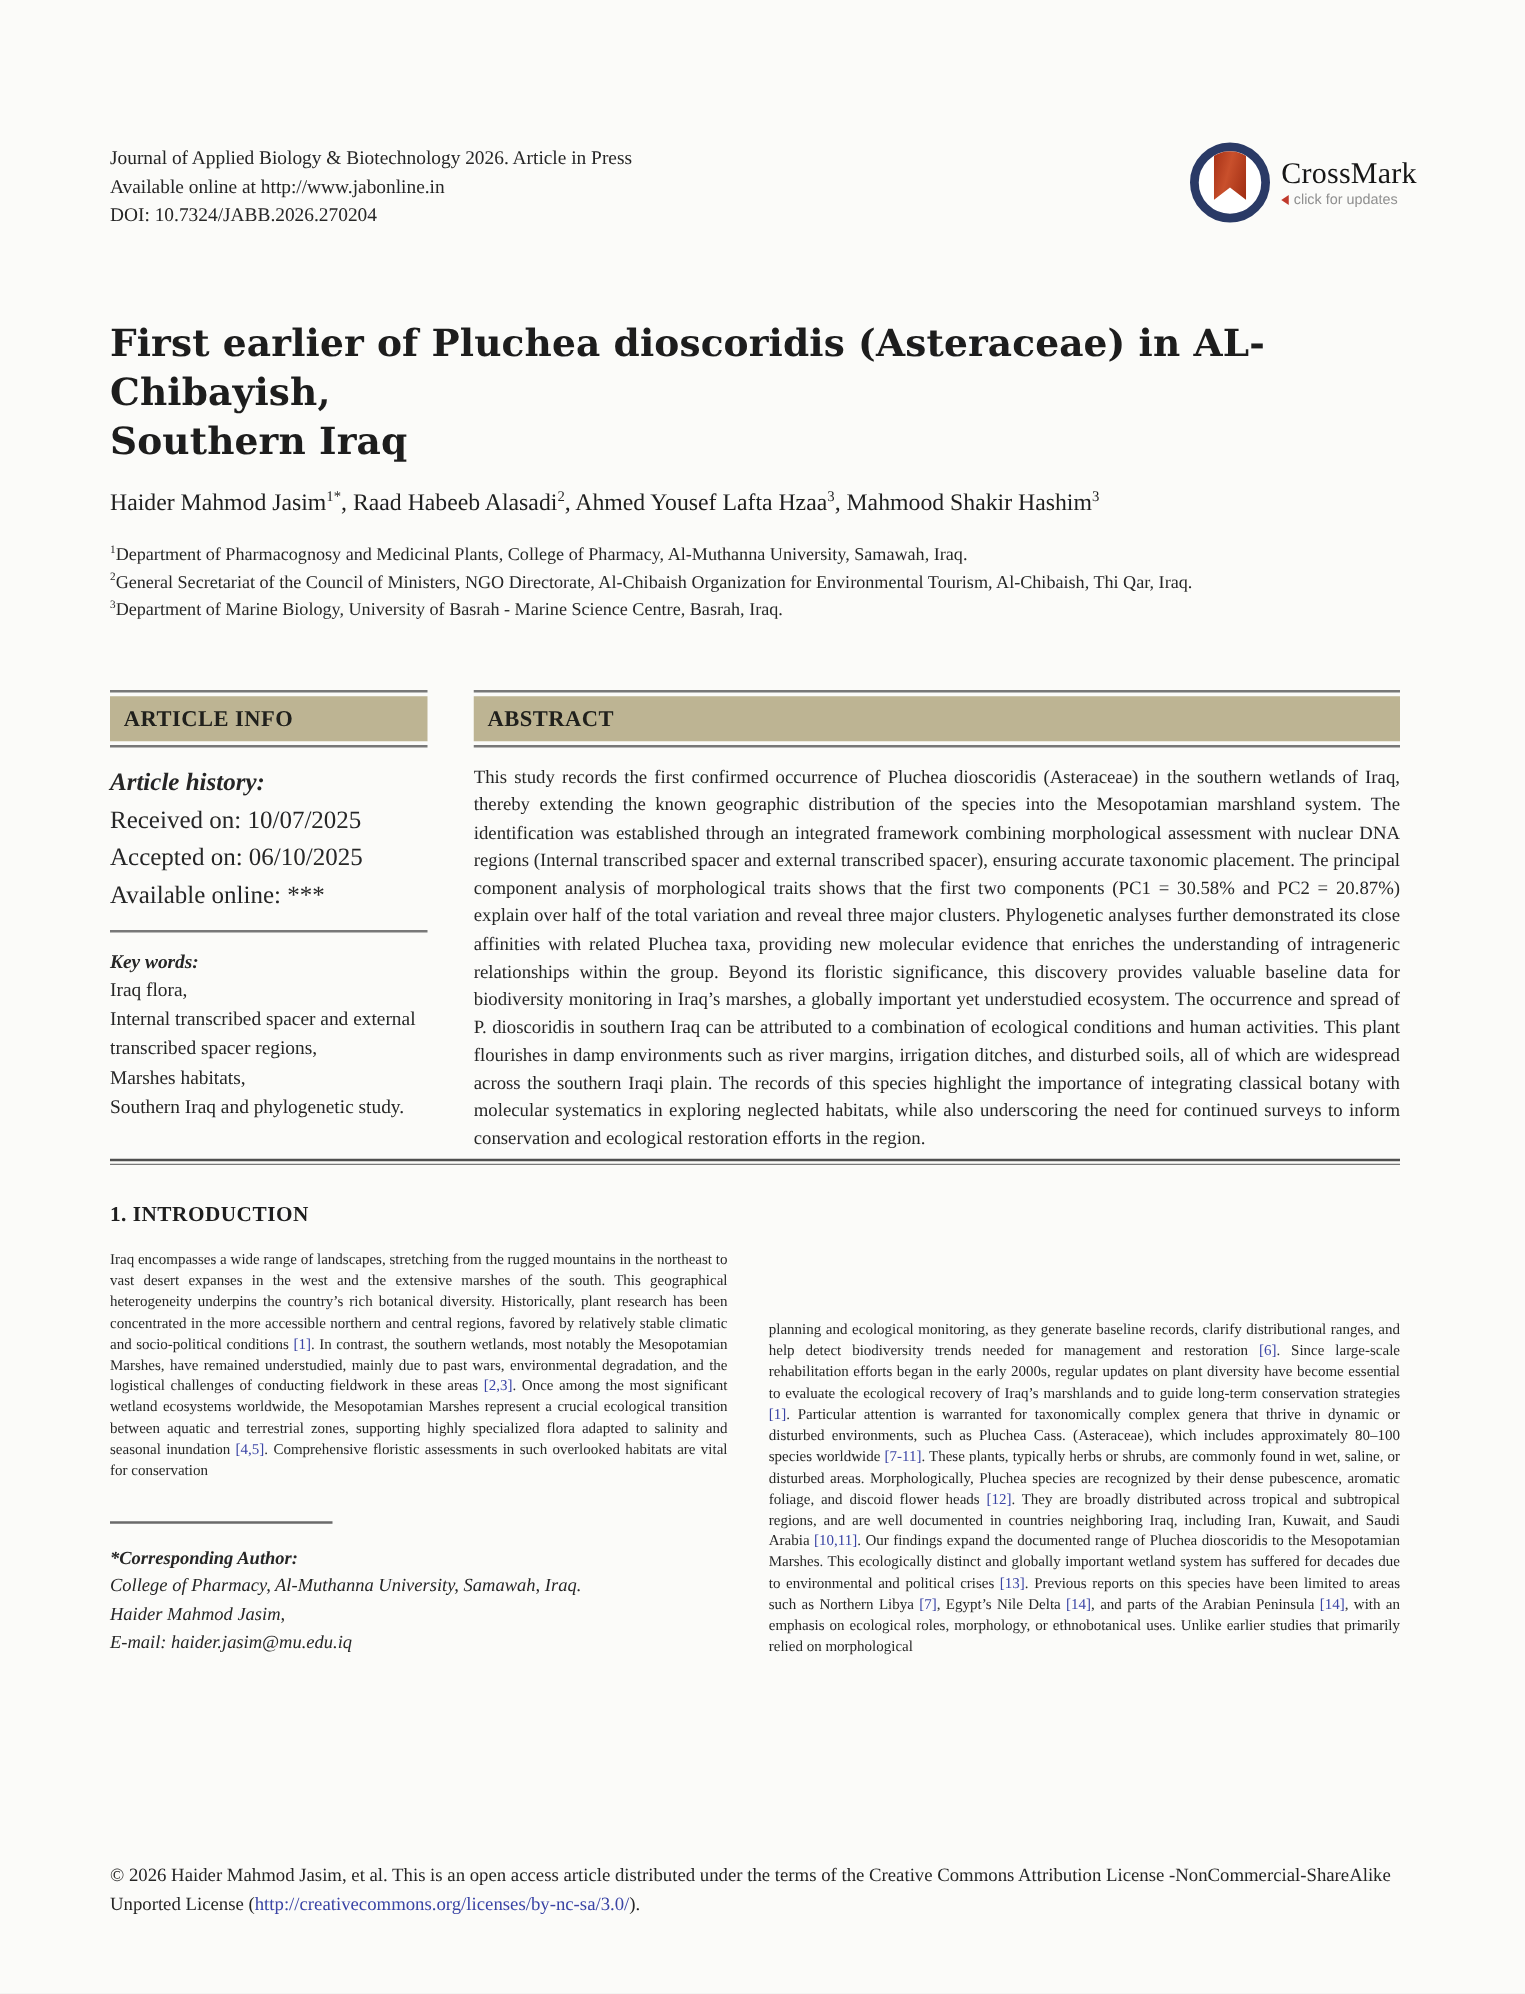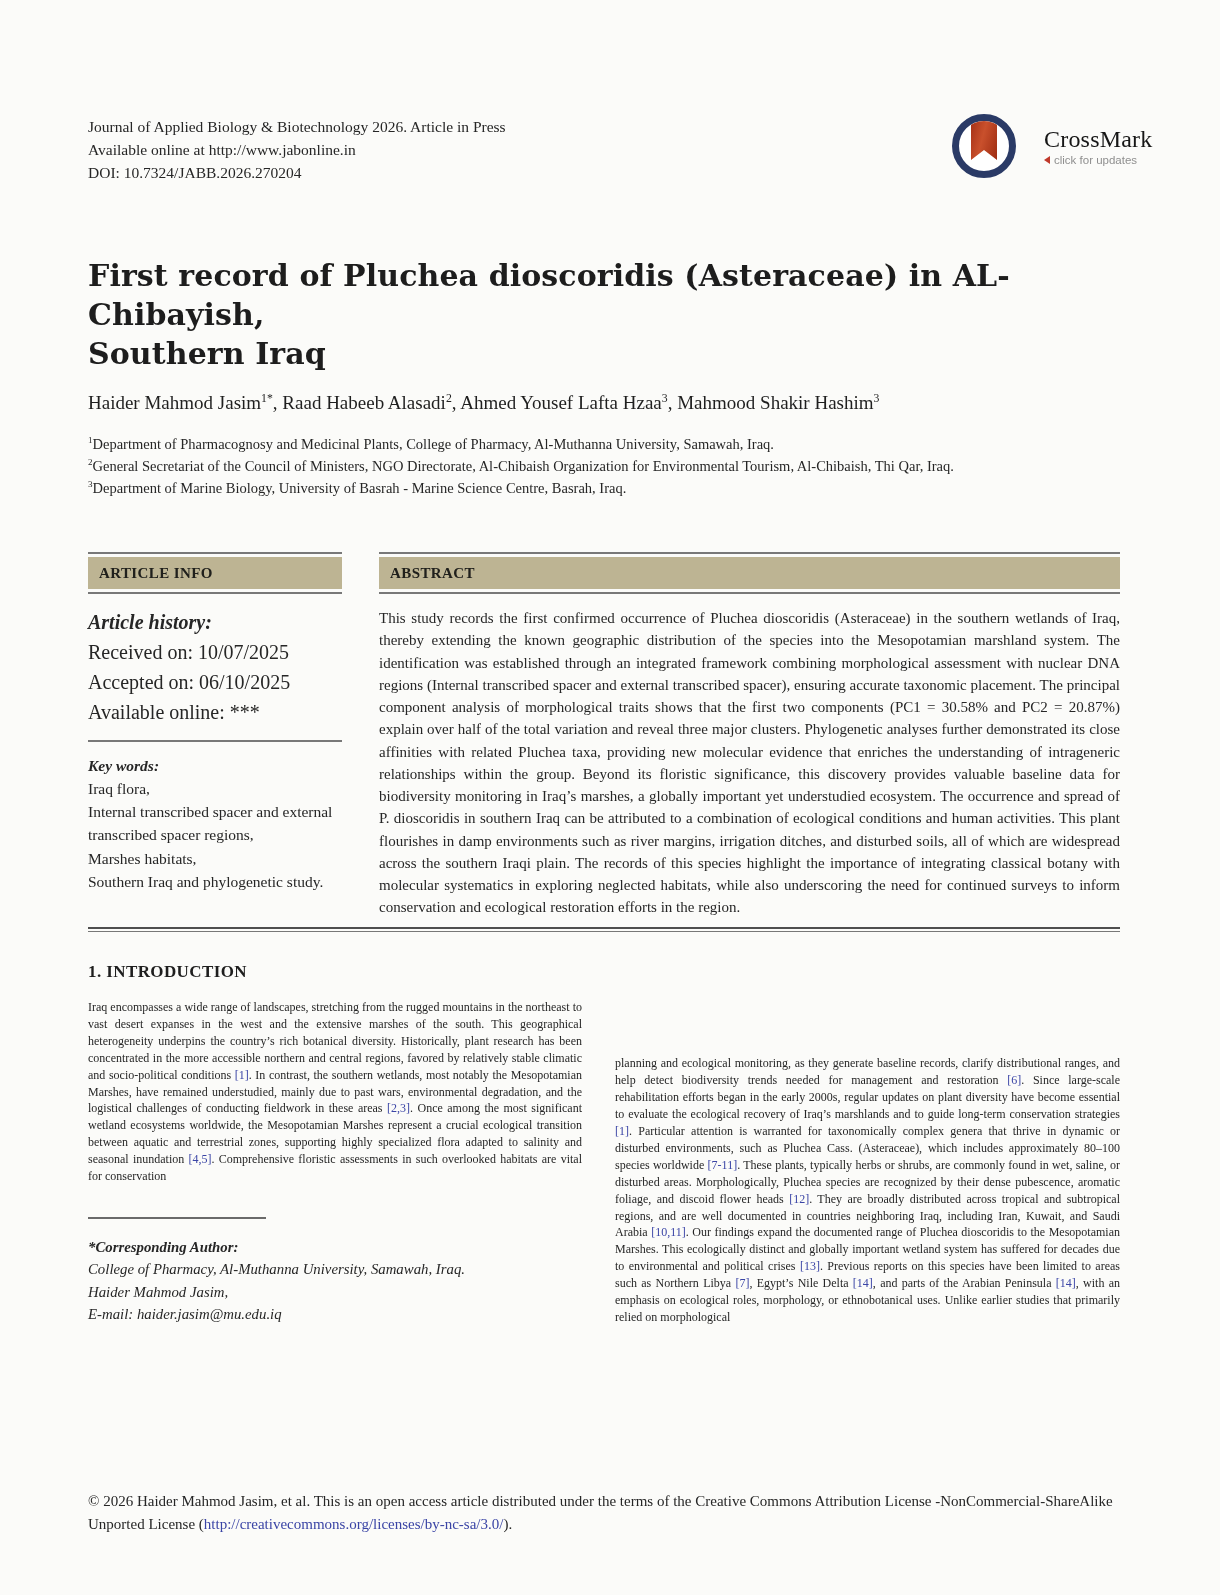--- a/index.html
+++ b/index.html
@@ -17,21 +17,21 @@
     position:relative; width:1220px; height:1595px; margin:0 auto;
     background:#fbfbf9; color:var(--ink);
     font-family:"Liberation Serif", serif;
     overflow:hidden;
   }
 
   
   .header-meta { position:absolute; left:88px; top:116px; font-size:15.5px; line-height:1.47; }
 
   
-  .crossmark { position:absolute; left:952px; top:114px; display:flex; align-items:center; gap:28px; cursor:pointer; }
+  .crossmark { position:absolute; left:952px; top:114px; display:flex; align-items:center; gap:9px; cursor:pointer; }
   .cm-ring {
     position:relative; width:64px; height:64px; border-radius:50%;
     border:7px solid var(--crossmark-navy); background:#fff; overflow:hidden; flex:none;
   }
   .cm-bookmark {
     position:absolute; left:50%; top:-3px; transform:translateX(-50%);
     width:26px; height:42px;
     background:linear-gradient(105deg, #a42f15 0%, #c9502c 45%, #9e2c12 100%);
     clip-path:polygon(0 0, 100% 0, 100% 100%, 50% 76%, 0 100%);
   }
@@ -51,21 +51,21 @@
   .seg-sup, .aff-sup { vertical-align:super; font-size:0.62em; line-height:0; }
 
   
   .info-section { position:absolute; left:88px; top:552px; width:1032px; display:flex; gap:37px; align-items:flex-start; }
   .info-left { width:254px; flex:none; }
   .info-right { flex:1; }
   .rule { height:2px; background:var(--rule-gray); }
   .rule.thin { height:1.5px; }
   .box-bar {
     background:var(--accent-tan); margin:3px 0;
-    padding:8px 11px 7px; font-weight:700; font-size:15px; letter-spacing:0.4px; color:#20201c;
+    padding:8px 11px 7px; font-weight:700; font-size:18px; letter-spacing:0.4px; color:#20201c;
   }
   .history-block { margin-top:13px; font-size:20px; line-height:1.5; }
   .label-bi { font-weight:700; font-style:italic; }
   .info-divider { margin:13px 0 12px; }
   .keywords-block { font-size:15.5px; line-height:1.5; }
   .abstract-text { margin-top:13px; font-size:15px; line-height:1.485; text-align:justify; }
 
   .seg-i { }
   .seg-ref { color:var(--ref-blue); cursor:pointer; }
   .seg-link { color:var(--ref-blue); cursor:pointer; }
@@ -111,21 +111,21 @@
     <span class="cm-textcol">
       <span class="cm-brand">CrossMark</span>
       <span class="cm-tagline">
         <span class="cm-arrow"></span>
         <span>click for updates</span>
       </span>
     </span>
   </div>
 
   <h1 class="article-title">
-    <span><span>First record of </span><span class="seg-i">Pluchea dioscoridis</span><span> (</span><span class="seg-i">Asteraceae</span><span>) in AL-Chibayish,</span></span><br>
+    <span><span>First earlier of </span><span class="seg-i">Pluchea dioscoridis</span><span> (</span><span class="seg-i">Asteraceae</span><span>) in AL-Chibayish,</span></span><br>
     <span>Southern Iraq</span>
   </h1>
 
   <div class="authors"><span>Haider Mahmod Jasim</span><span class="seg-sup">1*</span><span>, Raad Habeeb Alasadi</span><span class="seg-sup">2</span><span>, Ahmed Yousef Lafta Hzaa</span><span class="seg-sup">3</span><span>, Mahmood Shakir Hashim</span><span class="seg-sup">3</span></div>
 
   <div class="affiliations">
     <div><span class="aff-sup">1</span><span>Department of Pharmacognosy and Medicinal Plants, College of Pharmacy, Al-Muthanna University, Samawah, Iraq.</span></div>
     <div><span class="aff-sup">2</span><span>General Secretariat of the Council of Ministers, NGO Directorate, Al-Chibaish Organization for Environmental Tourism, Al-Chibaish, Thi Qar, Iraq.</span></div>
     <div><span class="aff-sup">3</span><span>Department of Marine Biology, University of Basrah - Marine Science Centre, Basrah, Iraq.</span></div>
   </div>

